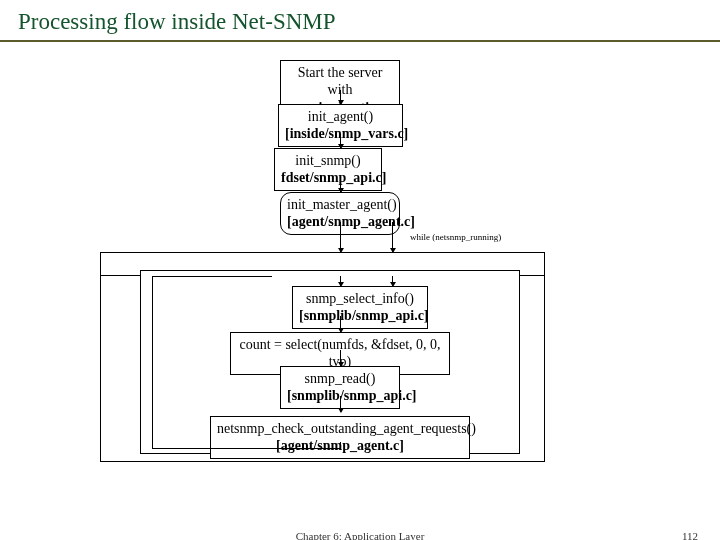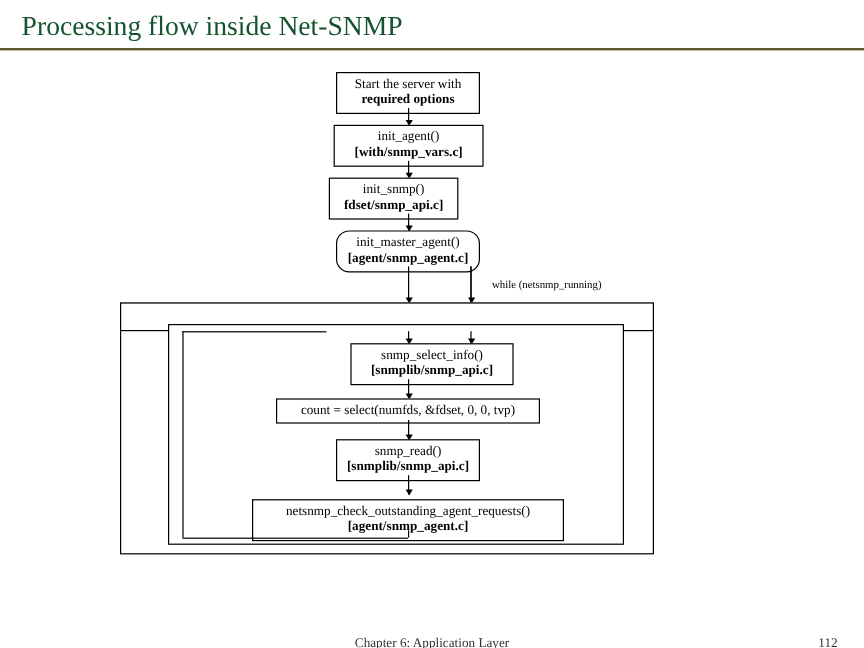--- a/index.html
+++ b/index.html
@@ -31,21 +31,21 @@
   .diagram {
     position: relative;
     margin: 18px auto 0 auto;
     width: 560px;
     height: 420px;
   }
   .box {
     position: absolute;
     border: 1px solid #000;
     background: #fff;
-    font-size: 11px;
+    font-size: 14px;
     font-family: 'Times New Roman', serif;
     text-align: center;
     padding: 3px 6px;
     line-height: 1.25;
     color: #000;
   }
   .box .l1 { display: block; }
   .box .l2 { display: block; font-weight: bold; }
   .label {
     position: absolute;
@@ -105,21 +105,21 @@
   <div class="diagram">
 
     <div class="box" style="left:200px; top:0; width:120px;">
       <span class="l1">Start the server with</span>
       <span class="l2">required options</span>
     </div>
     <div class="arrow" style="left:260px; top:30px; height:14px;"></div>
 
     <div class="box" style="left:198px; top:44px; width:125px;">
       <span class="l1">init_agent()</span>
-      <span class="l2">[with/snmp_vars.c]</span>
+      <span class="l2">[inside/snmp_vars.c]</span>
     </div>
     <div class="arrow" style="left:260px; top:74px; height:14px;"></div>
 
     <div class="box" style="left:194px; top:88px; width:108px;">
       <span class="l1">init_snmp()</span>
       <span class="l2">fdset/snmp_api.c]</span>
     </div>
     <div class="arrow" style="left:260px; top:118px; height:14px;"></div>
 
     <div class="box" style="left:200px; top:132px; width:120px;border-radius:11px;">

